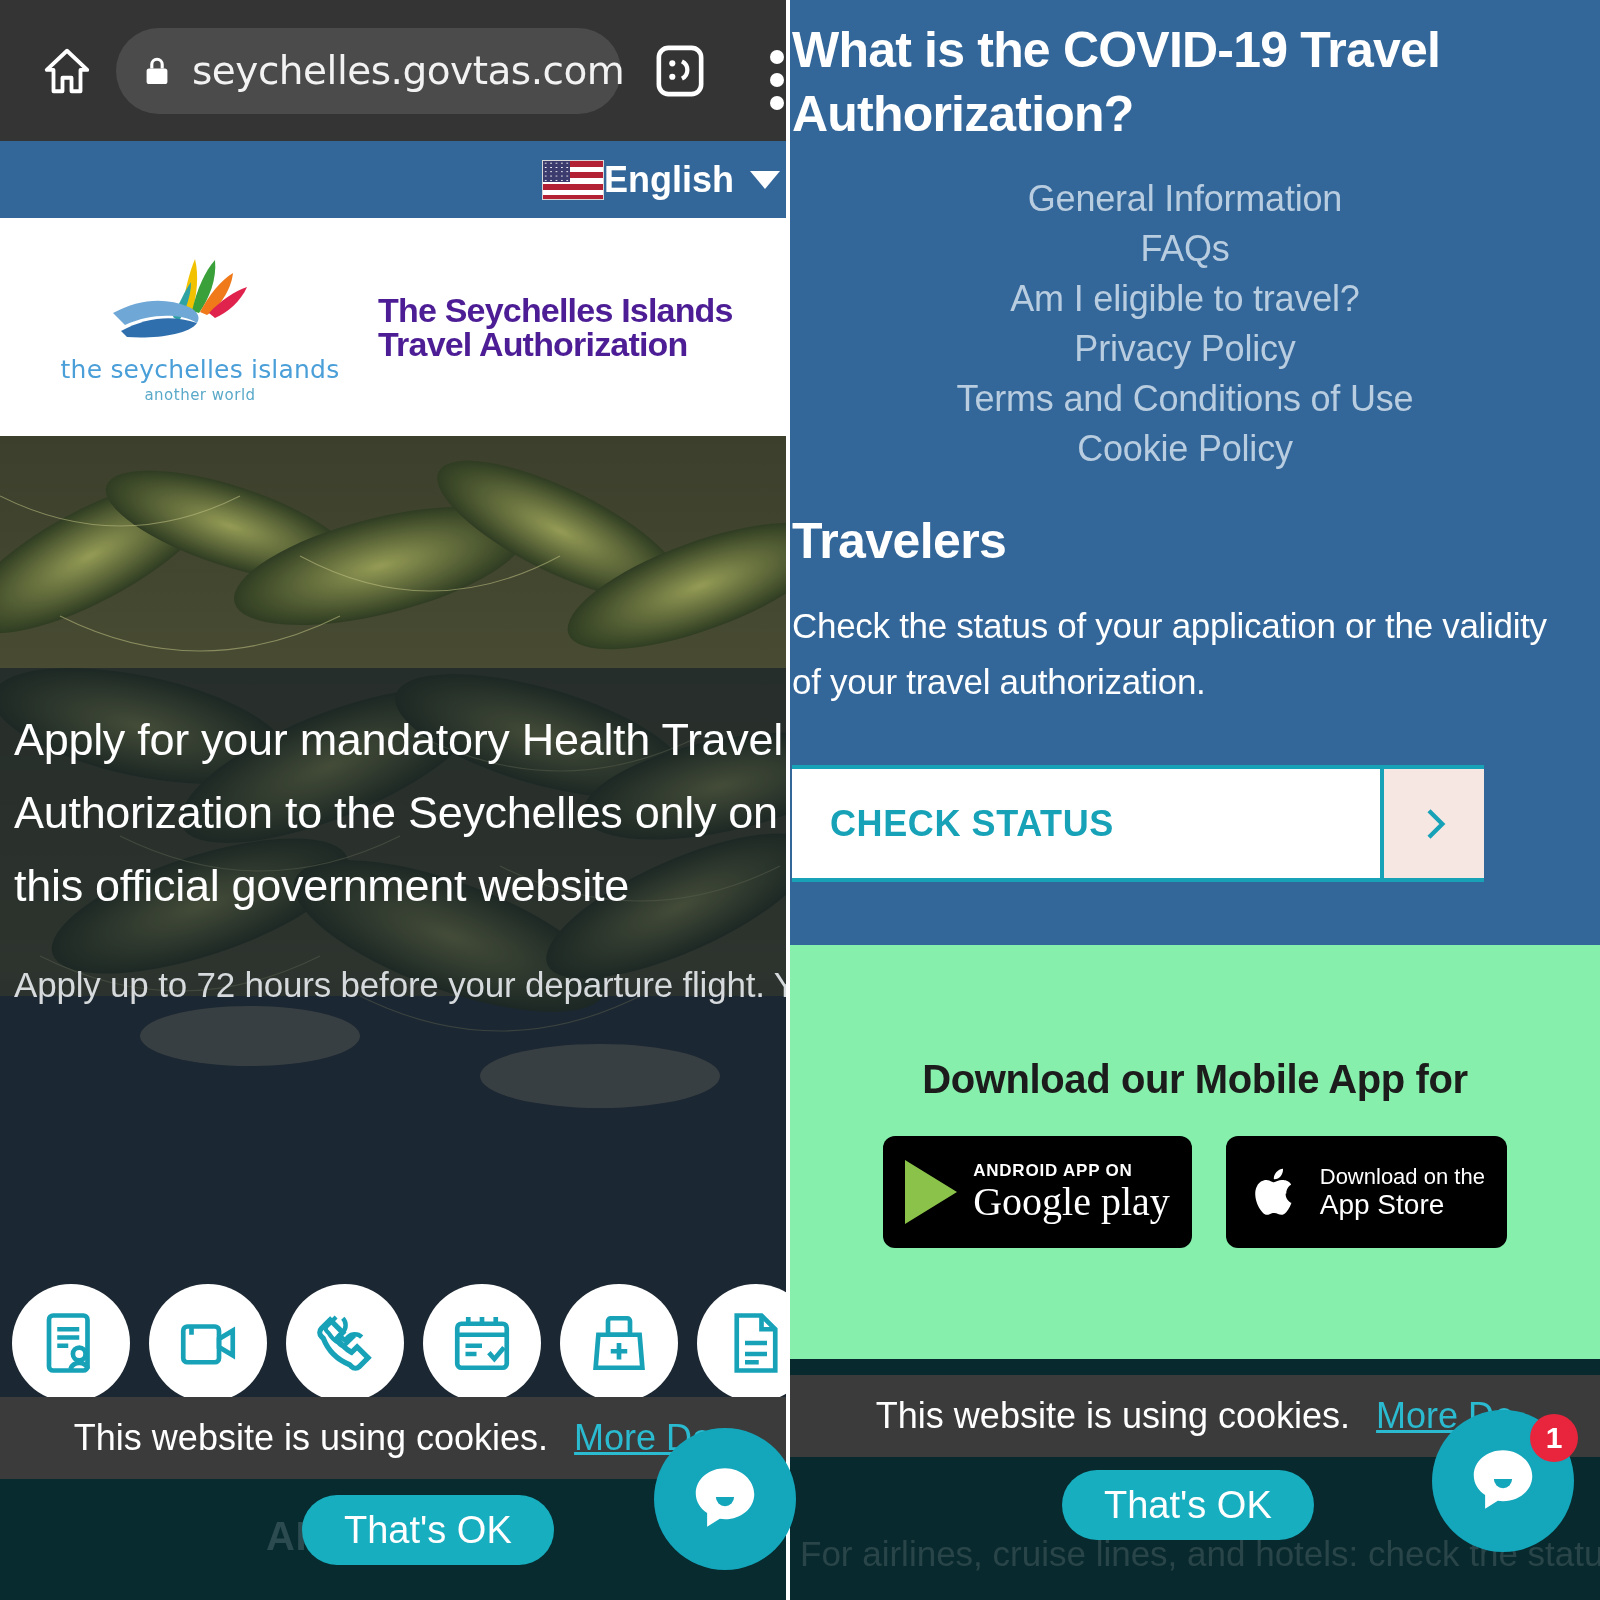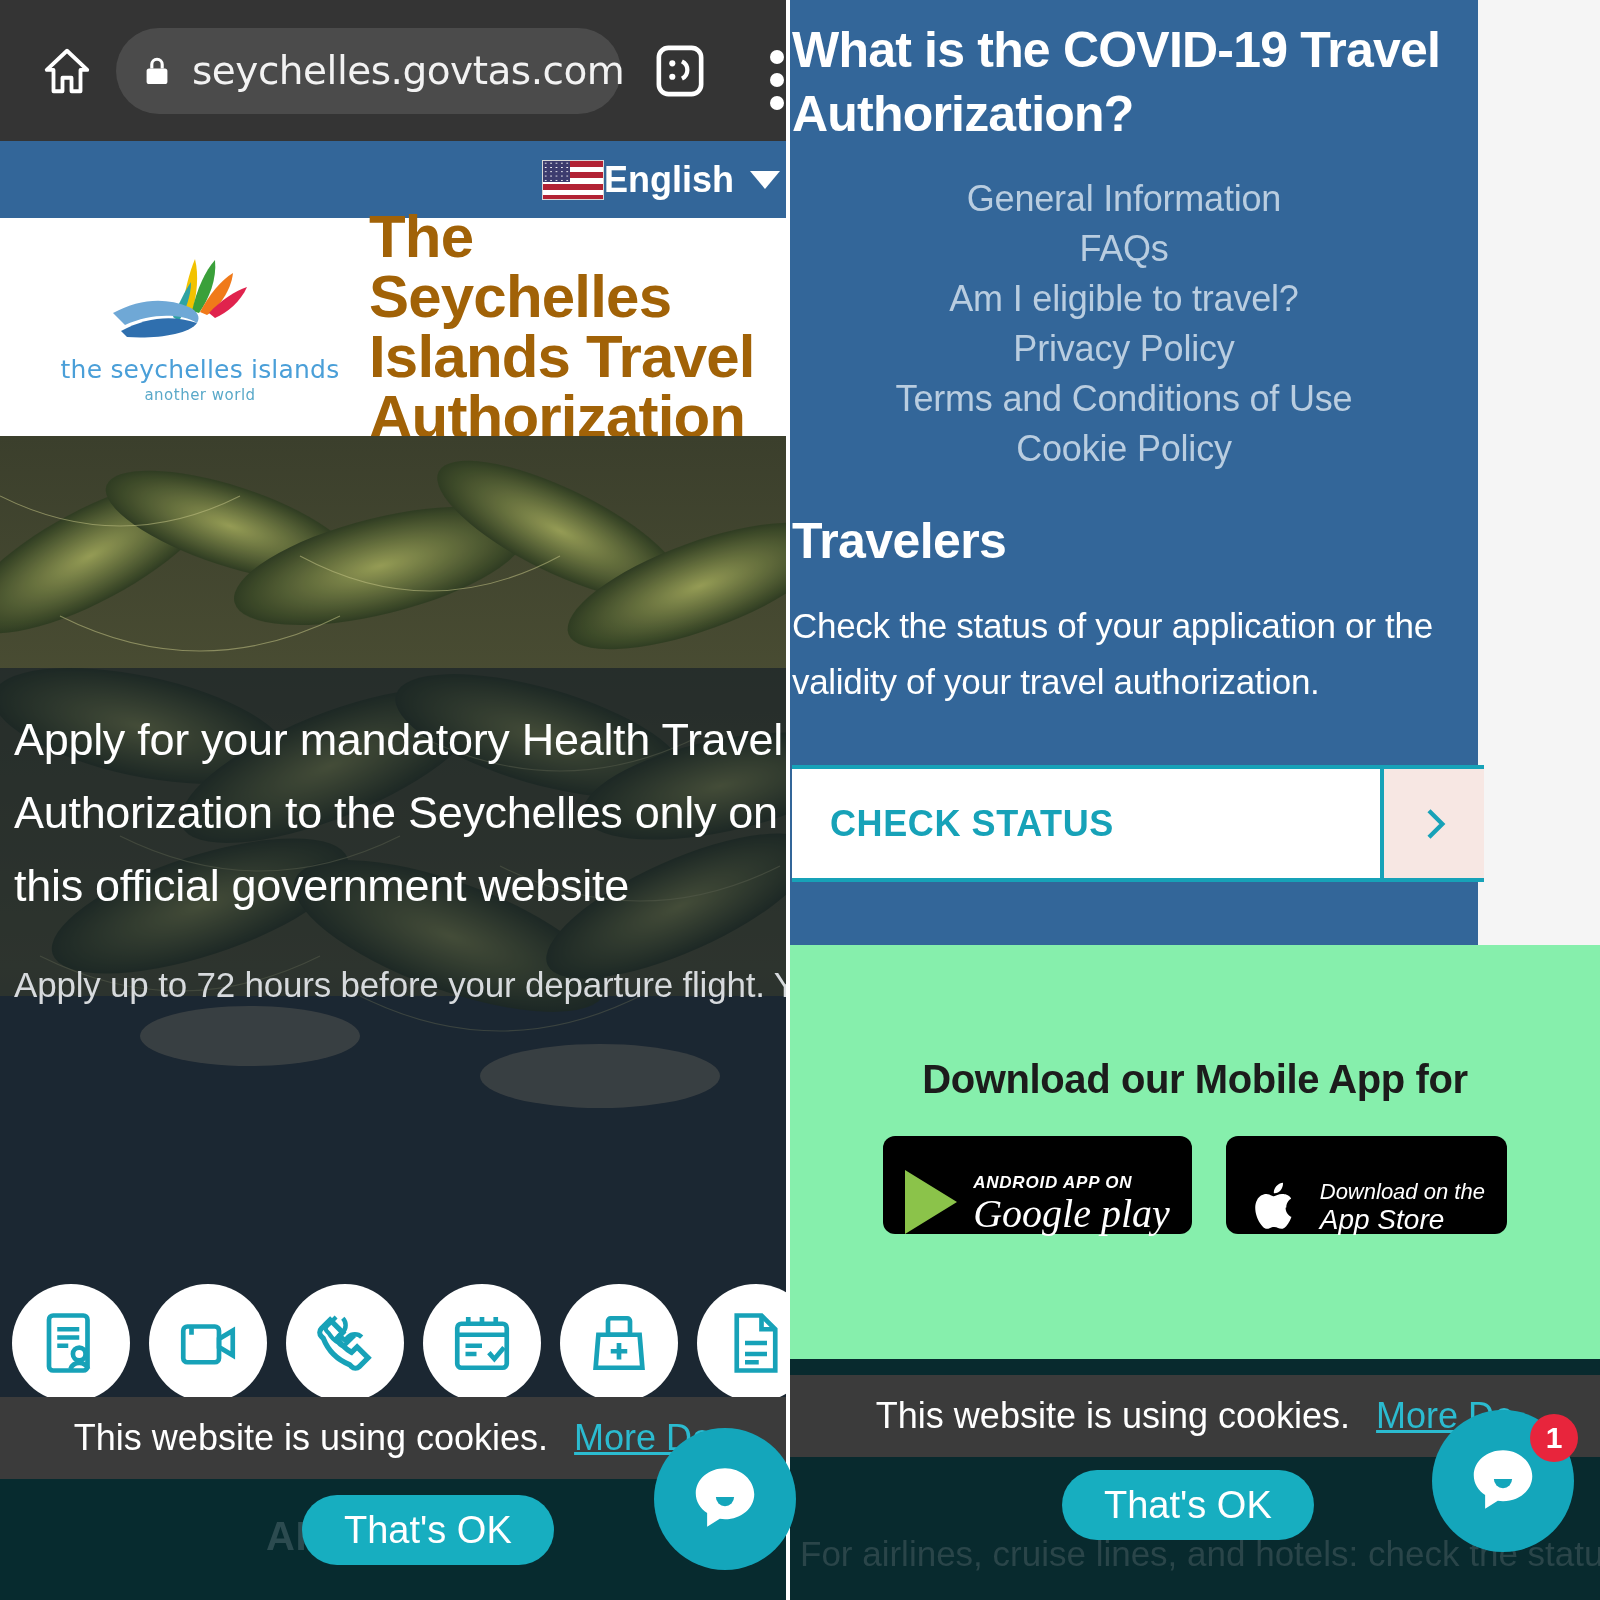--- a/index.html
+++ b/index.html
@@ -74,21 +74,21 @@
   .logo-svg { display: block; width: 215px; height: 100px; margin: 0 auto; }
   .logo-line1 {
     text-align: center; color: #4a9fd8; font-size: 25px;
     font-family: "DejaVu Sans", sans-serif; margin-top: 4px; letter-spacing: 0.2px;
   }
   .logo-line2 {
     text-align: center; color: #5aa9c9; font-size: 15px;
     font-family: "DejaVu Sans", sans-serif; margin-top: 2px; letter-spacing: 0.5px;
   }
   .site-title {
-    margin-left: 24px; color: #a16207; font-size: 60px; font-weight: 700;
+    margin-left: 33px; color: #4c1d95; font-size: 34px; font-weight: 700;
     line-height: 1.0; letter-spacing: -0.8px;
   }
 
   
   .hero {
     position: absolute; left: 0; top: 436px; width: 786px; height: 964px;
     overflow: hidden;
   }
   .hero-img { position: absolute; inset: 0; }
   .hero-overlay {
@@ -123,21 +123,21 @@
     color: #2c4b50; font-size: 40px; font-weight: 700; letter-spacing: 0.5px;
   }
 
   
   .right-panel {
     position: absolute; left: 786px; top: 0; width: 814px; height: 1600px;
     background: #f5f5f5; overflow: hidden;
     border-left: 4px solid #ffffff;
   }
   .blue-section {
-    position: absolute; left: 0; top: 0; width: 688px; height: 945px;
+    position: absolute; left: 0; top: 0; width: 810px; height: 945px;
     background: #336699; color: #ffffff; padding: 18px 22px 0 2px;
   }
   .blue-h1 {
     font-size: 50px; font-weight: 700; line-height: 1.28; letter-spacing: -0.8px;
   }
   .link-list { margin-top: 28px; }
   .link-list a {
     display: block; color: #b9cde0; font-size: 36px; font-weight: 300;
     line-height: 1.39; text-decoration: none; letter-spacing: -0.2px; text-align: center;
   }
@@ -167,22 +167,22 @@
 
   
   .app-section {
     position: absolute; left: 0; top: 945px; width: 810px; height: 414px;
     background: #86efac; text-align: center;
   }
   .app-h { margin-top: 112px; font-size: 40px; font-weight: 700; color: #1c1c1c; letter-spacing: -0.4px; }
   .app-sub { margin-top: 32px; font-size: 37px; font-weight: 300; color: #6f6f6f; letter-spacing: -0.3px; }
   .badges { margin-top: 34px; display: flex; justify-content: center; gap: 34px; }
   .badge {
-    background: #000000; border-radius: 12px; height: 98px;
-    display: flex; align-items: flex-end; padding: 0 22px; gap: 16px; font-style: italic;
+    background: #000000; border-radius: 12px; height: 112px;
+    display: flex; align-items: center; padding: 0 22px; gap: 16px;
   }
   .badge-texts { text-align: left; color: #ffffff; line-height: 1.0; }
   .badge-small { font-size: 17px; font-weight: 700; letter-spacing: 0.8px; }
   .badge-big { font-size: 40px; font-family: "Liberation Serif", serif; margin-top: 3px; }
   .badge-big-sans { font-size: 28px; font-weight: 400; margin-top: 3px; }
   .play-tri { width: 0; height: 0; border-top: 32px solid transparent;
     border-bottom: 32px solid transparent; border-left: 52px solid #8bc34a; }
 
   
   .right-dark {

